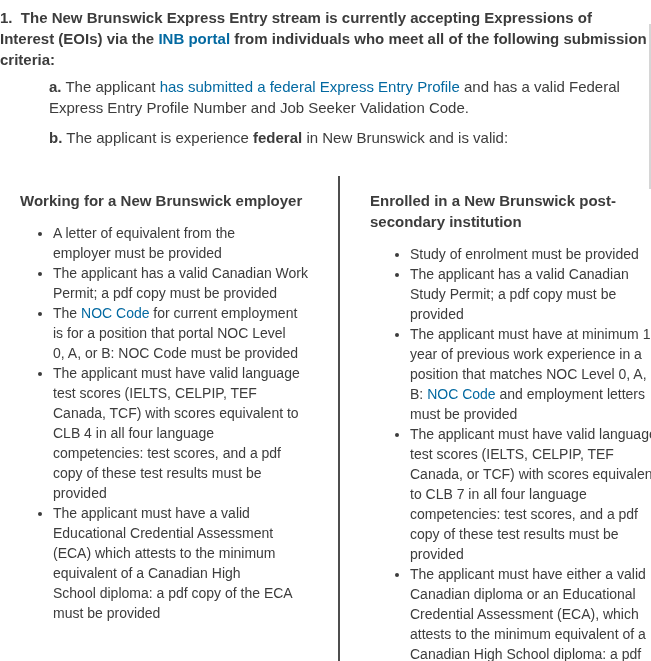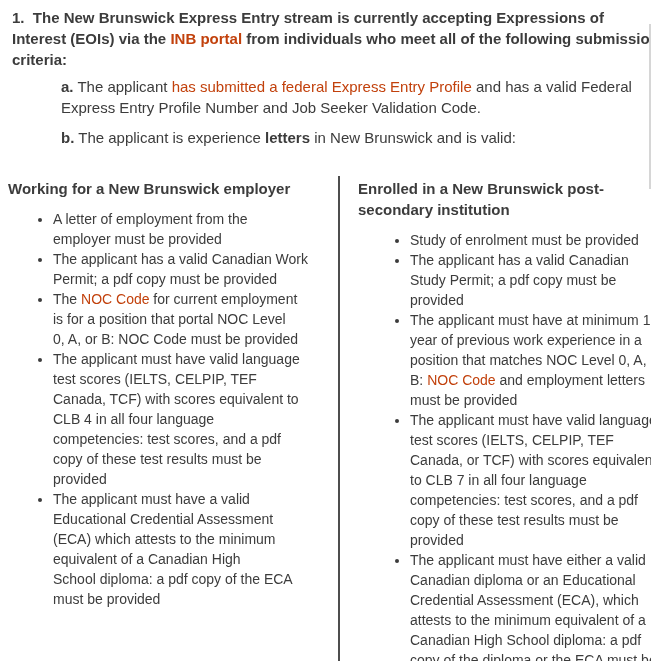--- a/index.html
+++ b/index.html
@@ -9,41 +9,41 @@
   }
   body {
     width: 651px;
     height: 661px;
     overflow: hidden;
     position: relative;
     font-family: "Liberation Sans", sans-serif;
     color: #3c3c3c;
   }
   .intro {
-    padding: 7px 0 0 12px;
+    padding: 7px 0 0 0;
   }
   .intro p {
     margin: 0;
     font-size: 15px;
     line-height: 21px;
     white-space: pre-line;
   }
   .p1 {
     font-weight: bold;
     width: 700px;
     margin-bottom: 6px !important;
   }
   .pa, .pb {
     margin-left: 49px !important;
     width: 640px;
   }
   .pa { margin-bottom: 9px !important; }
   span.b { font-weight: bold; }
   span.link {
-    color: #c2410c;
+    color: #0369a1;
     cursor: pointer;
   }
   .cols {
     display: flex;
     margin-top: 28px;
     align-items: stretch;
   }
   .col-left {
     width: 340px;
     box-sizing: border-box;
@@ -51,21 +51,21 @@
     padding: 2px 8px 0 8px;
     border-right: 2px solid #4d4d4d;
   }
   .col-right {
     width: 380px;
     box-sizing: border-box;
     flex: none;
     padding: 2px 0 0 18px;
   }
   .col-heading {
-    margin: 0;
+    margin: 12px;
     font-size: 15px;
     font-weight: bold;
     line-height: 21px;
     white-space: pre-line;
   }
   .col ul {
     margin: 10px 0 0 0;
     padding: 0 0 0 45px;
     list-style: disc;
   }
@@ -88,28 +88,28 @@
 </style>
 </head>
 <body>
 
 <div class="intro">
   <p class="p1"><span>1.&nbsp; The New Brunswick Express Entry stream is currently accepting Expressions of
 Interest (EOIs) via the </span><span class="link">INB portal</span><span> from individuals who meet all of the following submission
 criteria:</span></p>
   <p class="pa"><span class="b">a.</span><span> The applicant </span><span class="link">has submitted a federal Express Entry Profile</span><span> and has a valid Federal
 Express Entry Profile Number and Job Seeker Validation Code.</span></p>
-  <p class="pb"><span class="b">b.</span><span> The applicant is experience </span><span class="b">letters</span><span> in New Brunswick and is valid:</span></p>
+  <p class="pb"><span class="b">b.</span><span> The applicant is experience </span><span class="b">federal</span><span> in New Brunswick and is valid:</span></p>
 </div>
 
 <div class="cols">
   <div class="col col-left">
     <h3 class="col-heading">Working for a New Brunswick employer</h3>
     <ul>
-        <li><span>A letter of employment from the
+        <li><span>A letter of equivalent from the
 employer must be provided</span></li>
         <li><span>The applicant has a valid Canadian Work
 Permit; a pdf copy must be provided</span></li>
         <li><span>The </span><span class="link">NOC Code</span><span> for current employment
 is for a position that portal NOC Level
 0, A, or B: NOC Code must be provided</span></li>
         <li><span>The applicant must have valid language
 test scores (IELTS, CELPIP, TEF
 Canada, TCF) with scores equivalent to
 CLB 4 in all four language

